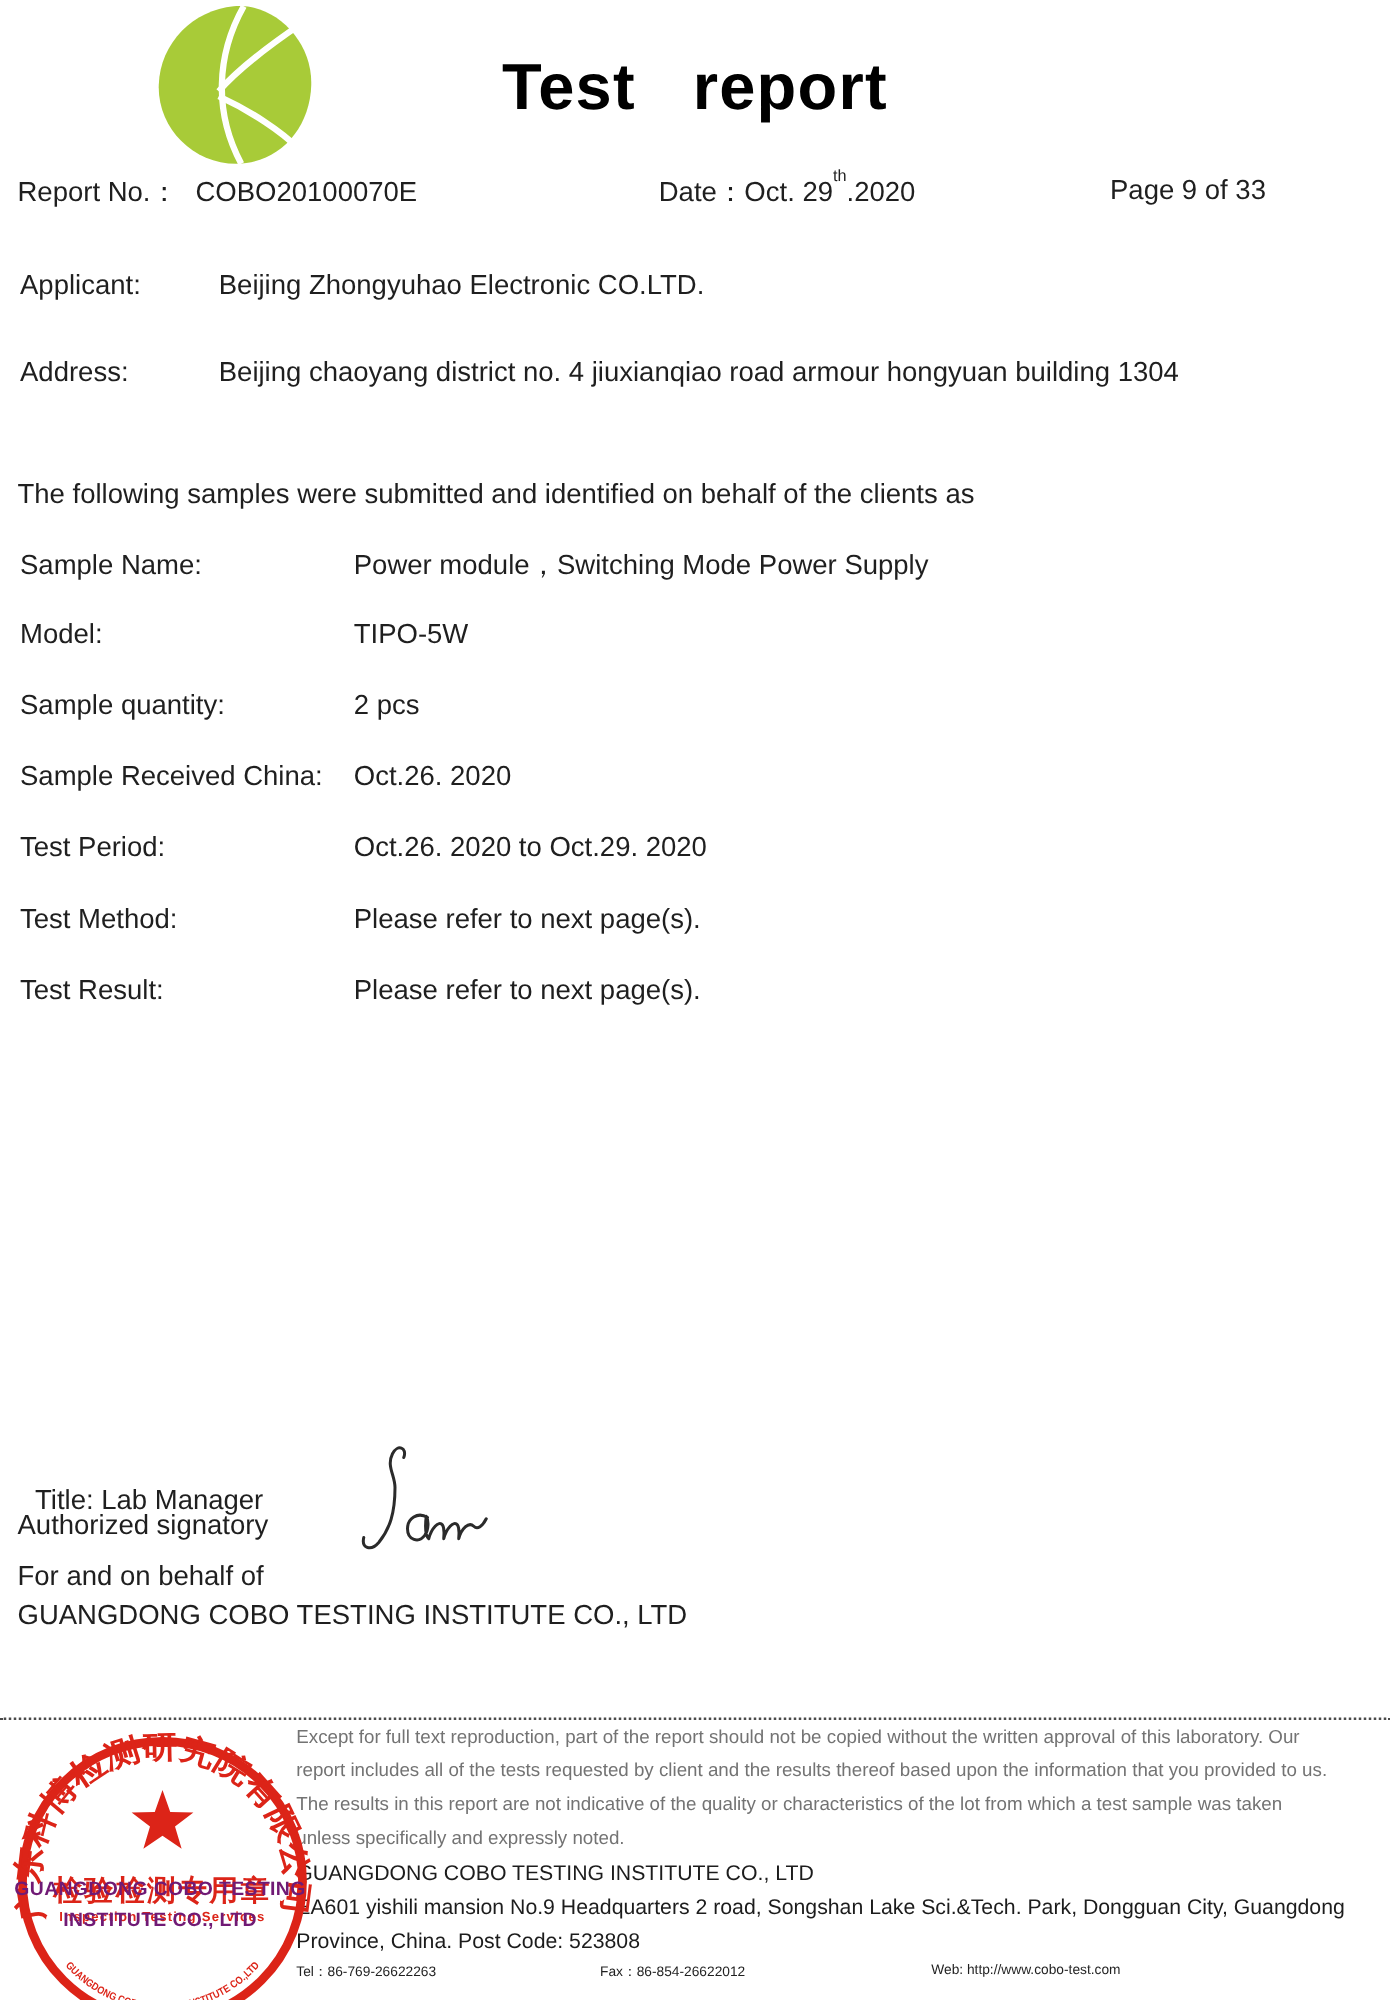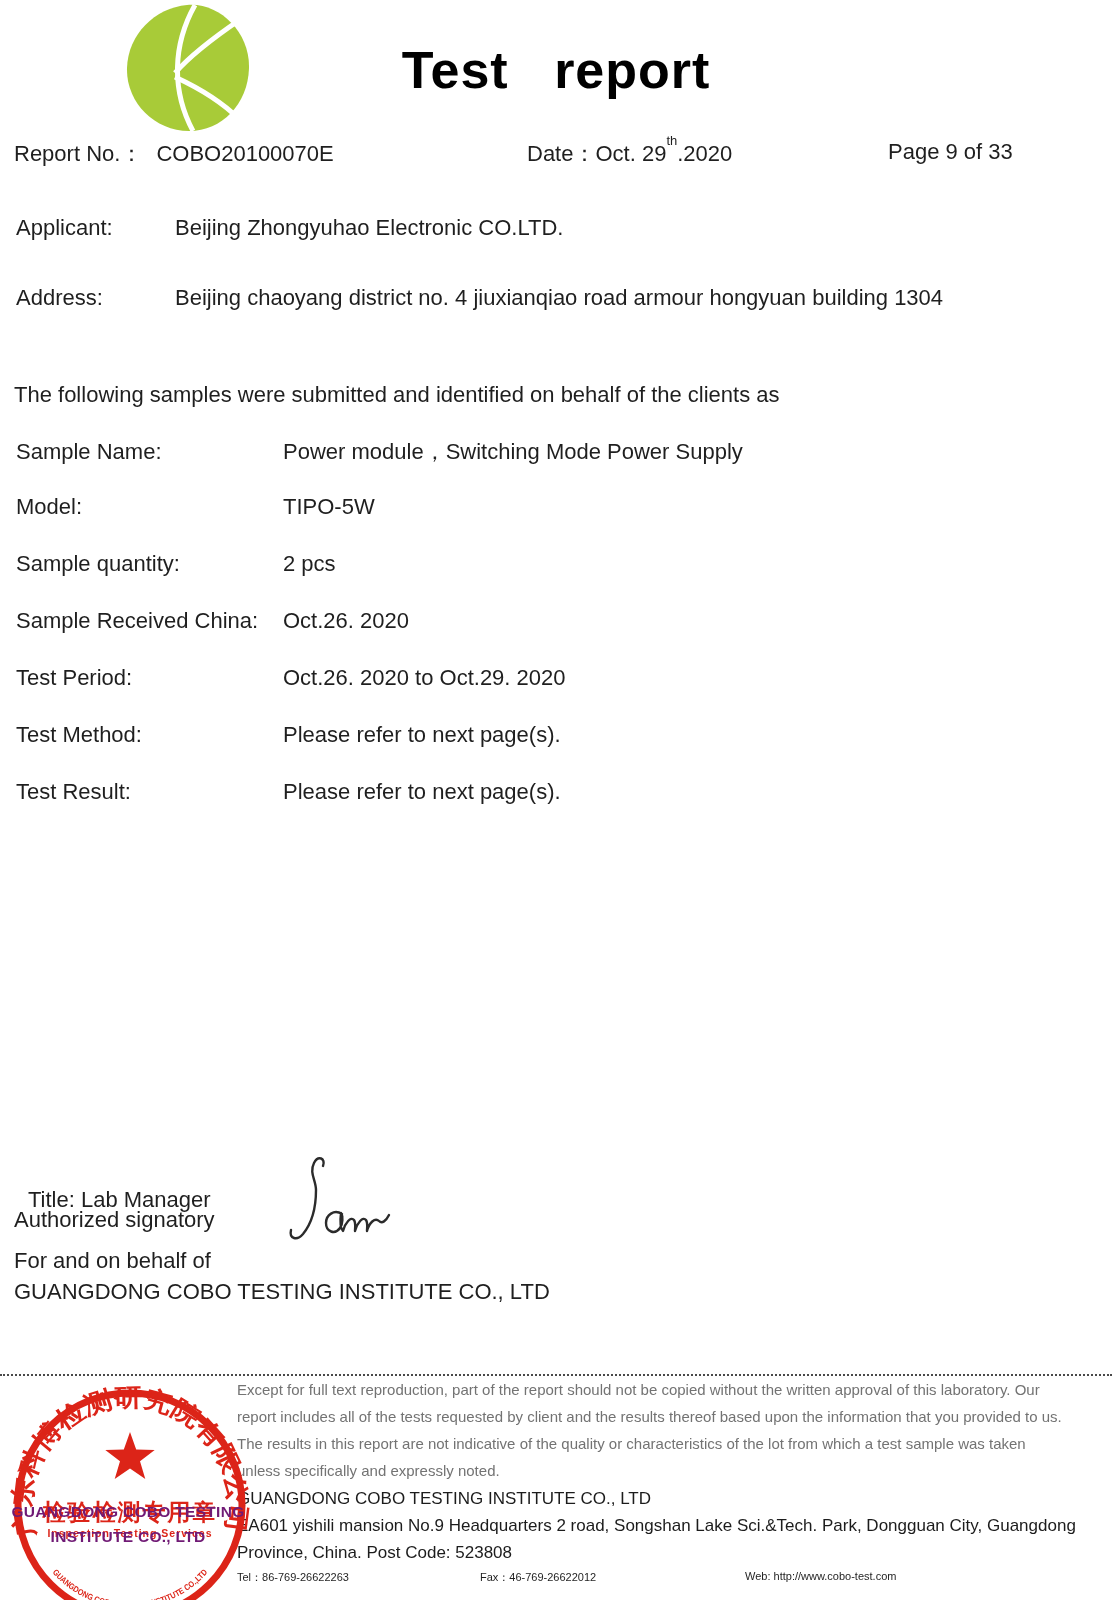--- a/index.html
+++ b/index.html
@@ -118,21 +118,21 @@
   <div class="abs fine" style="top:1381px;">Except for full text reproduction, part of the report should not be copied without the written approval of this laboratory. Our</div>
   <div class="abs fine" style="top:1408px;">report includes all of the tests requested by client and the results thereof based upon the information that you provided to us.</div>
   <div class="abs fine" style="top:1435px;">The results in this report are not indicative of the quality or characteristics of the lot from which a test sample was taken</div>
   <div class="abs fine" style="top:1462px;">unless specifically and expressly noted.</div>
 
   <div class="abs finfo" style="top:1489px;">GUANGDONG COBO TESTING INSTITUTE CO., LTD</div>
   <div class="abs finfo" style="top:1516px;">EA601 yishili mansion No.9 Headquarters 2 road, Songshan Lake Sci.&amp;Tech. Park, Dongguan City, Guangdong</div>
   <div class="abs finfo" style="top:1543px;">Province, China. Post Code: 523808</div>
   <div class="abs nowrap" style="left:237px;top:1570px;width:872px;height:24px;font-size:11px;">
     <span class="abs" style="left:0;top:0;">Tel：86-769-26622263</span>
-    <span class="abs" style="left:243px;top:0;">Fax：46-769-26622012</span>
+    <span class="abs" style="left:243px;top:0;">Fax：86-854-26622012</span>
     <span class="abs" style="left:508px;top:0;">Web: http://www.cobo-test.com</span>
   </div>
 
   <div class="abs stamp-company">
     <div>GUANGDONG COBO TESTING</div>
     <div>INSTITUTE CO., LTD</div>
   </div>
 
   <div class="abs stamp-wrap">
     <svg width="246" height="244" viewBox="0 0 246 244" aria-hidden="true">

